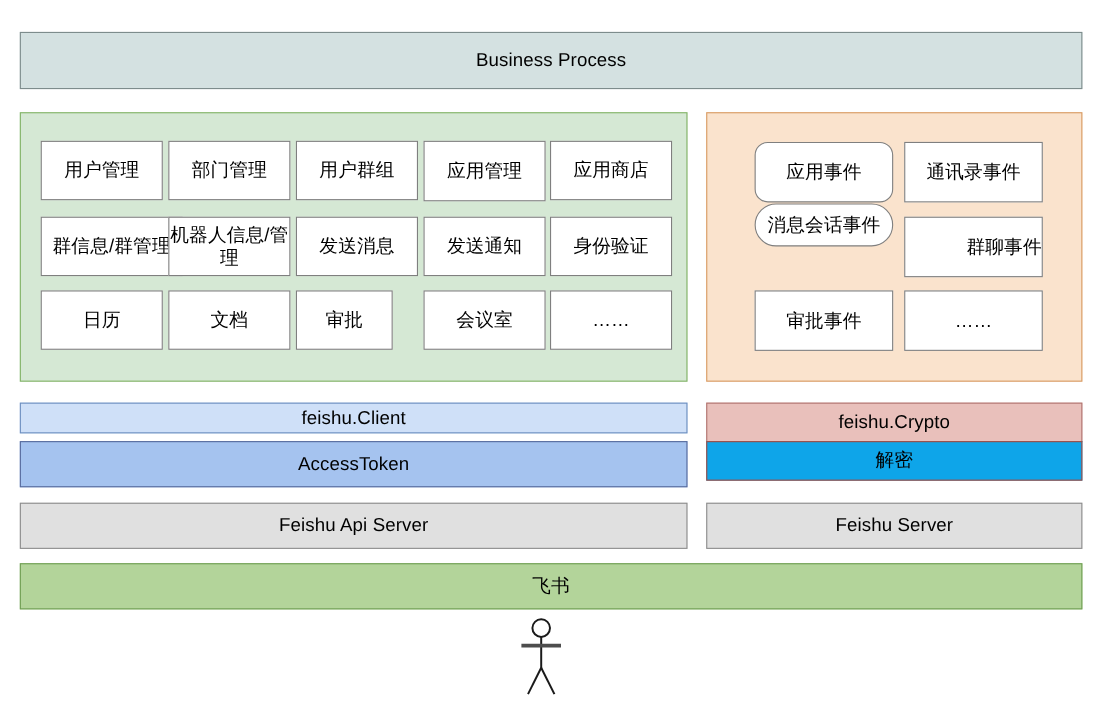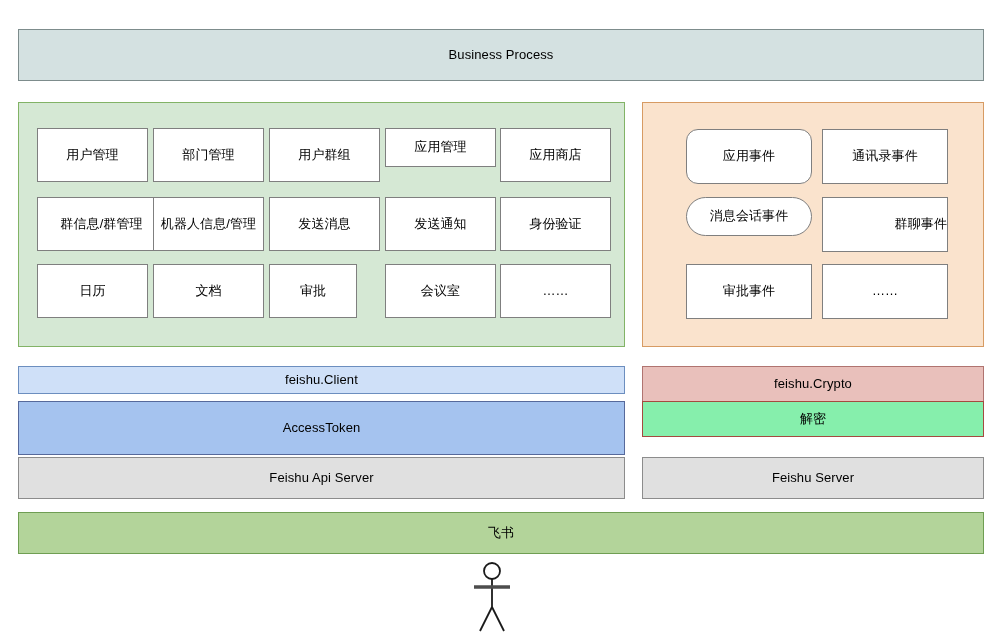--- a/index.html
+++ b/index.html
@@ -22,21 +22,21 @@
 
   
   .box {
     position: absolute;
     box-sizing: border-box;
     border: 1px solid #808080;
     display: flex;
     align-items: center;
     justify-content: center;
     text-align: center;
-    font-size: 13px;
+    font-size: 17px;
     line-height: 1.25;
     letter-spacing: 0.1px;
     color: #000000;
     user-select: none;
   }
 
   
   .banner {
     background: #d4e1e1;
     border-color: #7d8c8c;
@@ -65,21 +65,21 @@
   }
   .bar-token {
     background: #a5c3ef;
     border-color: #56699b;
   }
   .bar-crypto {
     background: #e9c0bb;
     border-color: #b07470;
   }
   .bar-decrypt {
-    background: #86efac;
+    background: #0ea5e9;
     border-color: #a54a3f;
     text-align: center;
   }
   .bar-gray {
     background: #e0e0e0;
     border-color: #8c8c8c;
   }
   .bar-feishu {
     background: #b3d49a;
     border-color: #6f9e53;
@@ -110,21 +110,21 @@
 
   <div class="box cell" style="left:37px; top:128px; width:111px; height:54px;">
     <span>用户管理</span>
   </div>
   <div class="box cell" style="left:153px; top:128px; width:111px; height:54px;">
     <span>部门管理</span>
   </div>
   <div class="box cell" style="left:269px; top:128px; width:111px; height:54px;">
     <span>用户群组</span>
   </div>
-  <div class="box cell" style="left:385px; top:128px; width:111px; height:39px;">
+  <div class="box cell" style="left:385px; top:128px; width:111px; height:55px;">
     <span>应用管理</span>
   </div>
   <div class="box cell" style="left:500px; top:128px; width:111px; height:54px;">
     <span>应用商店</span>
   </div>
 
   <div class="box cell" style="left:37px; top:197px; width:129px; height:54px;">
     <span>群信息/群管理</span>
   </div>
   <div class="box cell" style="left:153px; top:197px; width:111px; height:54px;">
@@ -158,38 +158,38 @@
 
   <div class="box panel-orange" style="left:642px; top:102px; width:342px; height:245px;"></div>
 
   <div class="box cell" style="left:686px; top:129px; width:126px; height:55px;border-radius:12px;">
     <span>应用事件</span>
   </div>
   <div class="box cell" style="left:822px; top:129px; width:126px; height:55px;">
     <span>通讯录事件</span>
   </div>
 
-  <div class="box cell" style="left:686px; top:197px; width:126px; height:39px;border-radius:20px;">
+  <div class="box cell" style="left:686px; top:185px; width:126px; height:39px;border-radius:20px;">
     <span>消息会话事件</span>
   </div>
   <div class="box cell" style="left:822px; top:197px; width:126px; height:55px;justify-content:flex-end;">
     <span>群聊事件</span>
   </div>
 
   <div class="box cell" style="left:686px; top:264px; width:126px; height:55px;">
     <span>审批事件</span>
   </div>
   <div class="box cell" style="left:822px; top:264px; width:126px; height:55px;">
     <span>……</span>
   </div>
 
   <div class="box bar-client" style="left:18px; top:366px; width:607px; height:28px;">
     <span>feishu.Client</span>
   </div>
-  <div class="box bar-token" style="left:18px; top:401px; width:607px; height:54px;">
+  <div class="box bar-token" style="left:18px; top:401px; width:607px; height:42px;">
     <span>AccessToken</span>
   </div>
 
   <div class="box bar-crypto" style="left:642px; top:366px; width:342px; height:36px;">
     <span>feishu.Crypto</span>
   </div>
   <div class="box bar-decrypt" style="left:642px; top:401px; width:342px; height:36px;">
     <span>解密</span>
   </div>
 

